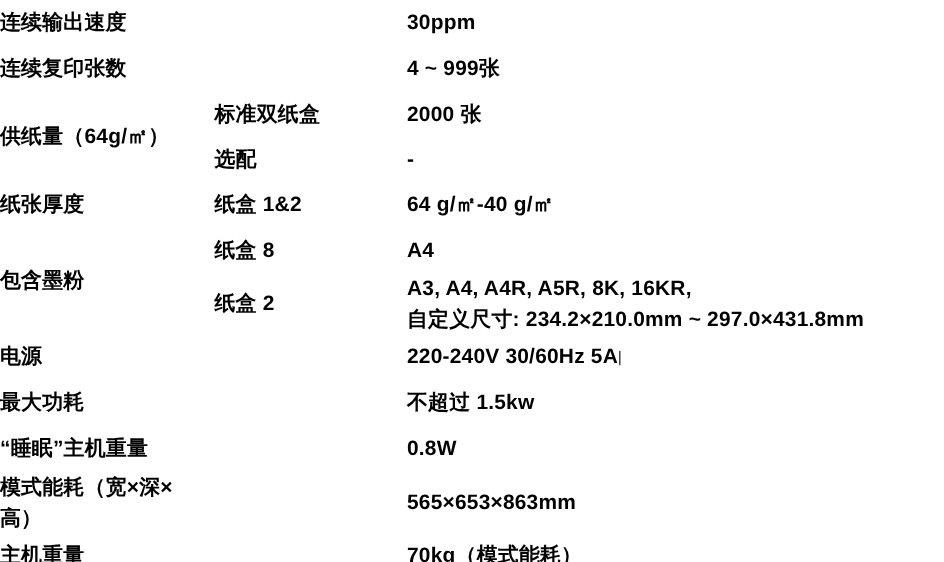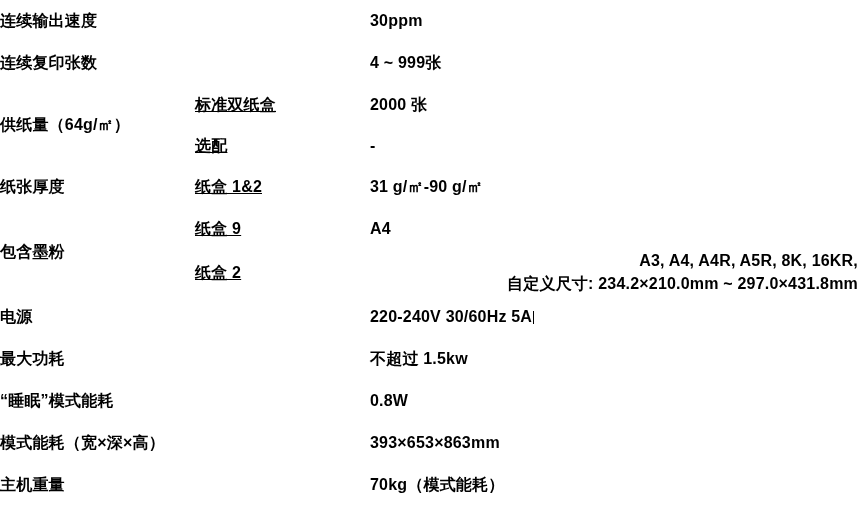--- a/index.html
+++ b/index.html
@@ -16,45 +16,44 @@
   }
   #spec-table {
     width: 858px;
     border-collapse: collapse;
     table-layout: fixed;
   }
   #spec-table td {
     vertical-align: middle;
     padding: 0;
     border: none;
-    font-size: 16px;
+    font-size: 19px;
     font-weight: bold;
     line-height: 1.45;
     letter-spacing: 0.2px;
     margin-top: 48px;
   }
   td.col-label {
     width: 195px;
     padding-left: 8px;
   }
   td.col-sub {
     width: 175px;
     padding-left: 0px;
-    text-decoration: underline;
   }
   td.col-value {
     width: 488px;
     padding-left: 0px;
   }
   tr.rule td {
     border-bottom: 1px solid #d9d9d9;
   }
   .h1 { height: 42px; }
   .h2 { height: 41px; }
-  .cell-lines span { display: block; text-align: right; }
+  .cell-lines span { display: block; }
   .caret {
     display: inline-block;
     width: 1px;
     height: 13px;
     background: #000;
     vertical-align: -2px;
     margin-left: 1px;
   }
 </style>
 </head>
@@ -82,26 +81,26 @@
     </tr>
 
     <tr class="rule h2">
       <td class="col-sub">选配</td>
       <td class="col-value">-</td>
     </tr>
 
     <tr class="rule h1">
       <td class="col-label">纸张厚度</td>
       <td class="col-sub">纸盒 1&amp;2</td>
-      <td class="col-value">31 g/㎡-90 g/㎡</td>
+      <td class="col-value">64 g/㎡-40 g/㎡</td>
     </tr>
 
     <tr class="h2">
       <td class="col-label" rowspan="2">包含墨粉</td>
-      <td class="col-sub">纸盒 9</td>
+      <td class="col-sub">纸盒 8</td>
       <td class="col-value">A4</td>
     </tr>
 
     <tr class="rule h2">
       <td class="col-sub">纸盒 2</td>
       <td class="col-value cell-lines">
         <span>A3, A4, A4R, A5R, 8K, 16KR,</span>
         <span>自定义尺寸: 234.2×210.0mm ~ 297.0×431.8mm</span>
       </td>
     </tr>
@@ -112,29 +111,29 @@
       <td class="col-value"><span>220-240V 30/60Hz 5A</span><span class="caret"></span></td>
     </tr>
 
     <tr class="rule h1">
       <td class="col-label">最大功耗</td>
       <td class="col-sub"></td>
       <td class="col-value">不超过 1.5kw</td>
     </tr>
 
     <tr class="rule h1">
-      <td class="col-label">“睡眠”模式能耗</td>
+      <td class="col-label">“睡眠”主机重量</td>
       <td class="col-sub"></td>
       <td class="col-value">0.8W</td>
     </tr>
 
     <tr class="rule h1">
       <td class="col-label">模式能耗（宽×深×高）</td>
       <td class="col-sub"></td>
-      <td class="col-value">393×653×863mm</td>
+      <td class="col-value">565×653×863mm</td>
     </tr>
 
     <tr class="h1">
       <td class="col-label">主机重量</td>
       <td class="col-sub"></td>
       <td class="col-value">70kg（模式能耗）</td>
     </tr>
 
   </tbody>
 </table>

